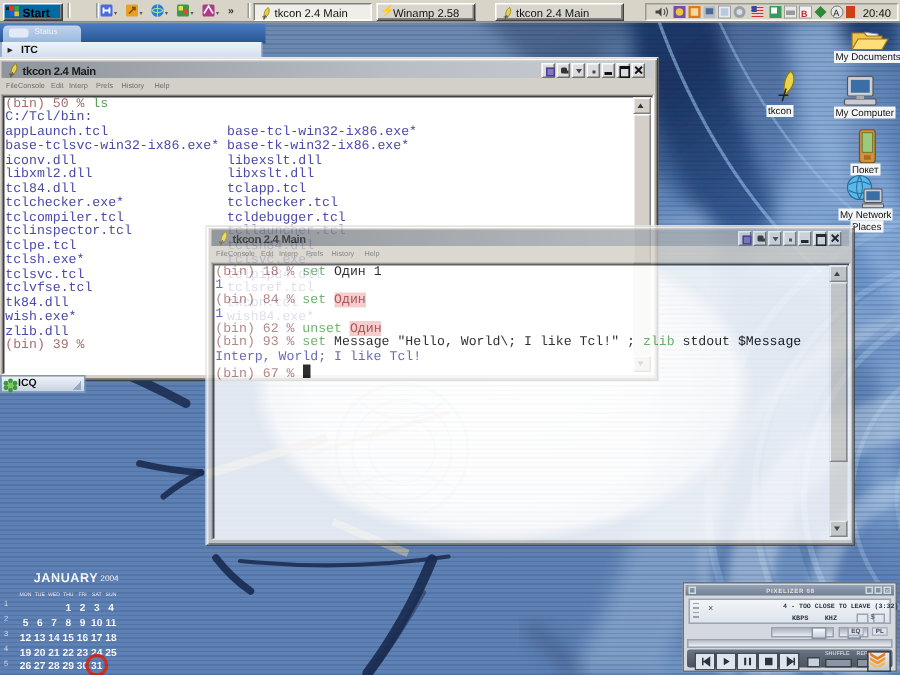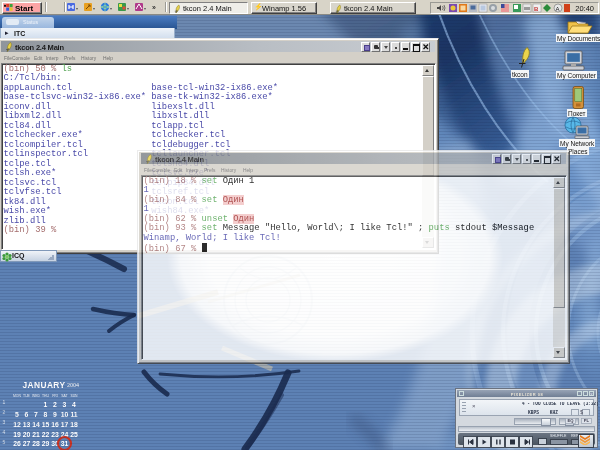--- a/index.html
+++ b/index.html
@@ -355,22 +355,22 @@
       <span style="left:63px;">Prefs</span>
       <span style="left:80px;">History</span>
       <span style="left:102px;">Help</span>
  </div>
  <div class="cons" style="top:24px;">
   <pre class="ct"><span class="pr">(bin) 18 % </span><span class="gr">set</span> Один 1
 <span class="bl">1</span>
 <span class="pr">(bin) 84 % </span><span class="gr">set</span> <span class="hl">Один</span>
 <span class="bl">1</span>
 <span class="pr">(bin) 62 % </span><span class="gr">unset</span> <span class="hl">Один</span>
-<span class="pr">(bin) 93 % </span><span class="gr">set</span> Message "Hello, World\; I like Tcl!" ; <span class="gr">puts</span> stdout $Message
-<span class="bl">Winamp, World; I like Tcl!</span>
+<span class="pr">(bin) 93 % </span><span class="gr">set</span> Message "Hello, World\; I like Tcl!" ; <span class="gr">zlib</span> stdout $Message
+<span class="bl">Interp, World; I like Tcl!</span>
 <span class="pr">(bin) 67 % </span><span style="display:inline-block;width:5px;height:9px;background:#000;vertical-align:-1px;"></span></pre>
   <div class="sb">
    <div class="ar" style="top:0;">
           <i class="up"></i>
         </div>
    <div class="ar" style="bottom:0;">
           <i class="dn"></i>
         </div>
    <div style="position:absolute;left:0;top:11px;width:12px;height:120px;background:#d4d0c8;border:1px solid #808080;border-top-color:#fff;border-left-color:#fff;box-sizing:border-box;"></div>
   </div>
@@ -445,21 +445,21 @@
    <svg width="12" height="10" viewBox="0 0 12 10" style="position:absolute;left:0;top:0;">
     <path d="M1,0 L6,3 L11,0 L11,2 L6,5 L1,2 Z" fill="#e87818"></path>
     <path d="M1,3 L6,6 L11,3 L11,5 L6,8 L1,5 Z" fill="#f09838"></path>
     <path d="M1,6 L6,9 L11,6 L11,8 L6,11 L1,8 Z" fill="#f8b858"></path>
    </svg>
   </div>
  </div>
 </div>
 
 <div style="position:absolute;left:0;top:0;width:600px;height:15px;background:#d8d4c8;border-bottom:1px solid #8a8a84;box-sizing:border-box;">
- <div style="position:absolute;left:2px;top:1.5px;width:40px;height:12px;background:#fca5a5;border:1px solid #404040;border-top-color:#fff;border-left-color:#fff;box-shadow:inset -1px -1px 0 #808080;box-sizing:border-box;">
+ <div style="position:absolute;left:2px;top:1.5px;width:40px;height:12px;background:#0369a1;border:1px solid #404040;border-top-color:#fff;border-left-color:#fff;box-shadow:inset -1px -1px 0 #808080;box-sizing:border-box;">
   <svg width="9" height="9" viewBox="0 0 9 9" style="position:absolute;left:1px;top:0.5px;">
    <path d="M0,2 Q1,1 2,2 L2,4 Q1,3 0,4 Z" fill="#111"></path>
    <rect x="2.2" y="1" width="3" height="3.2" fill="#e03a2a"></rect>
    <rect x="5.6" y="1" width="3" height="3.2" fill="#3aa53a"></rect>
    <rect x="2.2" y="4.6" width="3" height="3.2" fill="#2a5ae0"></rect>
    <rect x="5.6" y="4.6" width="3" height="3.2" fill="#e8c030"></rect>
   </svg>
   <span style="position:absolute;left:12px;top:1.5px;font-size:8px;font-weight:bold;color:#000;">Start</span>
  </div>
  <span style="position:absolute;left:45px;top:2px;width:1px;height:10px;background:#9a9a94;box-shadow:1px 0 0 #fff;"></span>
@@ -488,21 +488,21 @@
  <span style="position:absolute;left:165px;top:2px;width:1px;height:10px;background:#9a9a94;box-shadow:1px 0 0 #fff;"></span>
  <div style="position:absolute;left:169px;top:1.5px;width:79px;height:12px;background:#efeee9;border:1px solid #808080;border-bottom-color:#fff;border-right-color:#fff;box-sizing:border-box;">
   <svg width="8" height="10" viewBox="0 0 9 10" style="position:absolute;left:3px;top:1px;">
         <path d="M6.5,0.5 C8.2,2.5 7,6 4.5,8 L3.5,9.5 C3,6 3.5,2.5 6.5,0.5 Z" fill="#e8d24a" stroke="#8a7a1a" stroke-width="0.6"></path>
         <path d="M4.5,6 L3,9.5 M2,7.5 L5.5,7.5" stroke="#444" stroke-width="0.6"></path>
       </svg>
   <span style="position:absolute;left:13px;top:1px;font-size:7.5px;color:#111;">tkcon 2.4 Main</span>
  </div>
  <div style="position:absolute;left:251px;top:1.5px;width:66px;height:12px;background:#d8d5cc;border:1px solid #404040;border-top-color:#fff;border-left-color:#fff;box-shadow:inset -1px -1px 0 #808080;box-sizing:border-box;">
   <span style="position:absolute;left:2px;top:0.5px;font-size:7px;color:#c89018;">⚡</span>
-  <span style="position:absolute;left:10px;top:1px;font-size:7.5px;color:#111;">Winamp 1.56</span>
+  <span style="position:absolute;left:10px;top:1px;font-size:7.5px;color:#111;">Winamp 2.58</span>
  </div>
  <div style="position:absolute;left:330px;top:1.5px;width:86px;height:12px;background:#d8d5cc;border:1px solid #404040;border-top-color:#fff;border-left-color:#fff;box-shadow:inset -1px -1px 0 #808080;box-sizing:border-box;">
   <svg width="8" height="10" viewBox="0 0 9 10" style="position:absolute;left:3px;top:1px;">
         <path d="M6.5,0.5 C8.2,2.5 7,6 4.5,8 L3.5,9.5 C3,6 3.5,2.5 6.5,0.5 Z" fill="#e8d24a" stroke="#8a7a1a" stroke-width="0.6"></path>
         <path d="M4.5,6 L3,9.5 M2,7.5 L5.5,7.5" stroke="#444" stroke-width="0.6"></path>
       </svg>
   <span style="position:absolute;left:13px;top:1px;font-size:7.5px;color:#111;">tkcon 2.4 Main</span>
  </div>
  <div style="position:absolute;left:430px;top:1.5px;right:1px;height:12px;border:1px solid #9a9a94;border-bottom-color:#fff;border-right-color:#fff;box-sizing:border-box;">
   <svg width="135" height="10" viewBox="0 0 135 10" style="position:absolute;left:4px;top:0px;">

